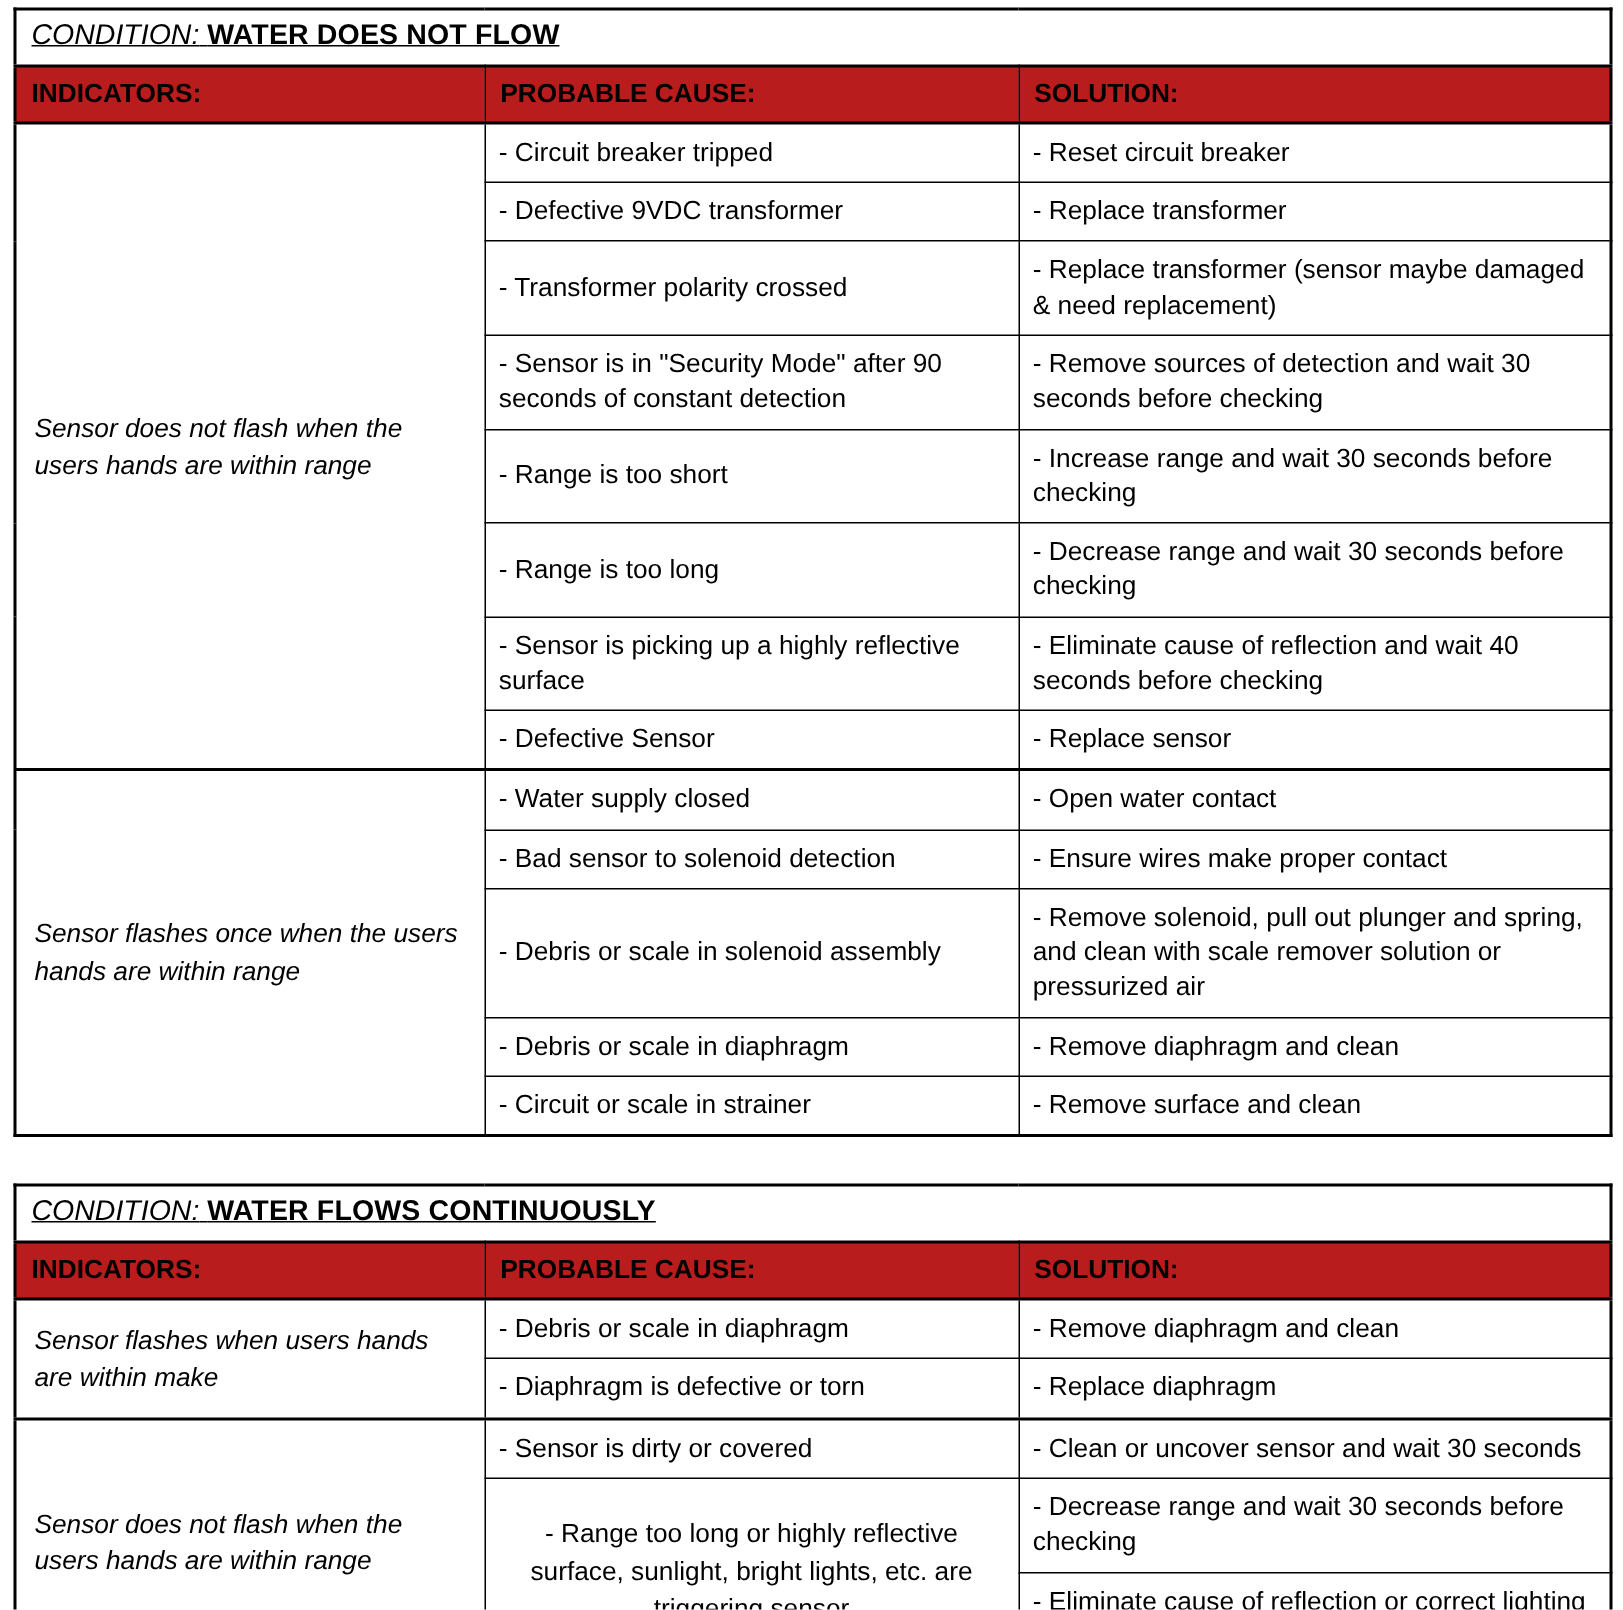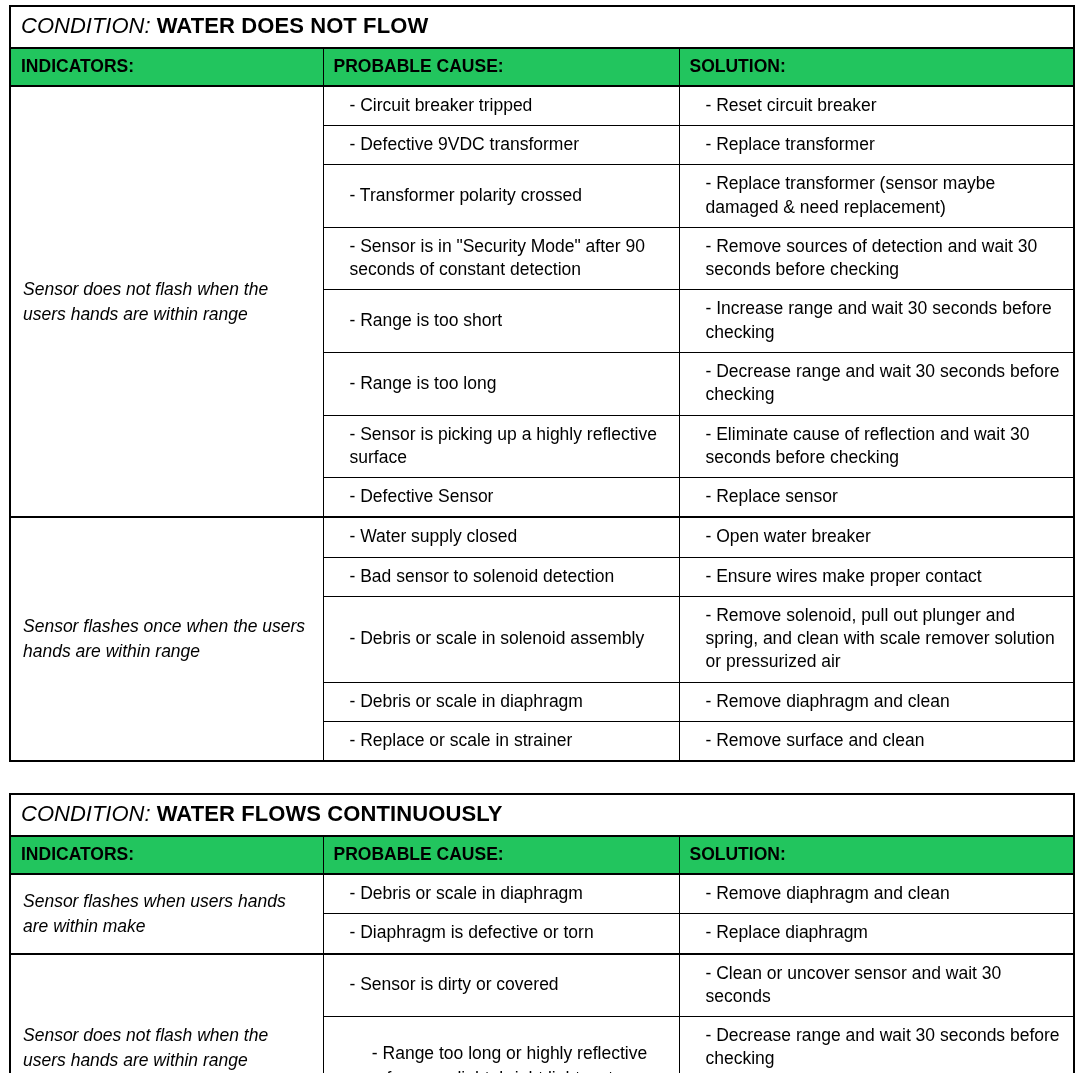--- a/index.html
+++ b/index.html
@@ -29,47 +29,48 @@
   table.ttable + table.ttable {
     margin-top: 31px;
   }
 
   col.c-ind { width: 313px; }
   col.c-cause { width: 356px; }
   col.c-sol { width: 395px; }
 
   td {
     border: 1px solid #000000;
-    padding: 7px 9px 8px 26px;
+    padding: 7px 9px 8px 9px;
     font-size: 17.5px;
     line-height: 1.33;
     vertical-align: middle;
     text-align: left;
     word-wrap: break-word;
   }
 
   
   td.condition-cell {
     border-bottom: 2.5px solid #000000;
     padding: 5px 9px 6px 10px;
-    font-size: 22px;
+    font-size: 19px;
     line-height: 1.3;
+    text-decoration: underline;
   }
   .cond-label {
     font-style: italic;
     font-weight: normal;
   }
   .cond-value {
     font-weight: bold;
     letter-spacing: 0.1px;
   }
 
   
   td.colhead {
-    background: #22c55e;
+    background: #b91c1c;
     font-weight: bold;
     border-top: 1px solid #000000;
     border-bottom: 2.5px solid #000000;
     padding: 6px 9px 7px 10px;
     font-size: 17.5px;
   }
 
   
   td.indicator {
     font-style: italic;
@@ -132,45 +133,45 @@
           <tr>
             <td class="cause sep-right">- Range is too short</td>
             <td class="sol">- Increase range and wait 30 seconds before checking</td>
           </tr>
           <tr>
             <td class="cause sep-right">- Range is too long</td>
             <td class="sol">- Decrease range and wait 30 seconds before checking</td>
           </tr>
           <tr>
             <td class="cause sep-right">- Sensor is picking up a highly reflective surface</td>
-            <td class="sol">- Eliminate cause of reflection and wait 30 seconds before checking</td>
+            <td class="sol">- Eliminate cause of reflection and wait 40 seconds before checking</td>
           </tr>
           <tr>
             <td class="cause sep-right">- Defective Sensor</td>
             <td class="sol">- Replace sensor</td>
           </tr>
           <tr class="group-start">
             <td class="indicator sep-right center" rowspan="5" style="border-top: 2.5px solid rgb(0, 0, 0);">Sensor flashes once when the users hands are within range</td>
             <td class="cause sep-right" style="border-top: 2.5px solid rgb(0, 0, 0);">- Water supply closed</td>
-            <td class="sol" style="border-top: 2.5px solid rgb(0, 0, 0);">- Open water breaker</td>
+            <td class="sol" style="border-top: 2.5px solid rgb(0, 0, 0);">- Open water contact</td>
           </tr>
           <tr>
             <td class="cause sep-right">- Bad sensor to solenoid detection</td>
             <td class="sol">- Ensure wires make proper contact</td>
           </tr>
           <tr>
             <td class="cause sep-right">- Debris or scale in solenoid assembly</td>
             <td class="sol">- Remove solenoid, pull out plunger and spring, and clean with scale remover solution or pressurized air</td>
           </tr>
           <tr>
             <td class="cause sep-right">- Debris or scale in diaphragm</td>
             <td class="sol">- Remove diaphragm and clean</td>
           </tr>
           <tr>
-            <td class="cause sep-right">- Replace or scale in strainer</td>
+            <td class="cause sep-right">- Circuit or scale in strainer</td>
             <td class="sol">- Remove surface and clean</td>
           </tr>
         </tbody>
       </table>
       <table class="ttable">
         <colgroup>
           <col class="c-ind">
           <col class="c-cause">
           <col class="c-sol">
         </colgroup>

